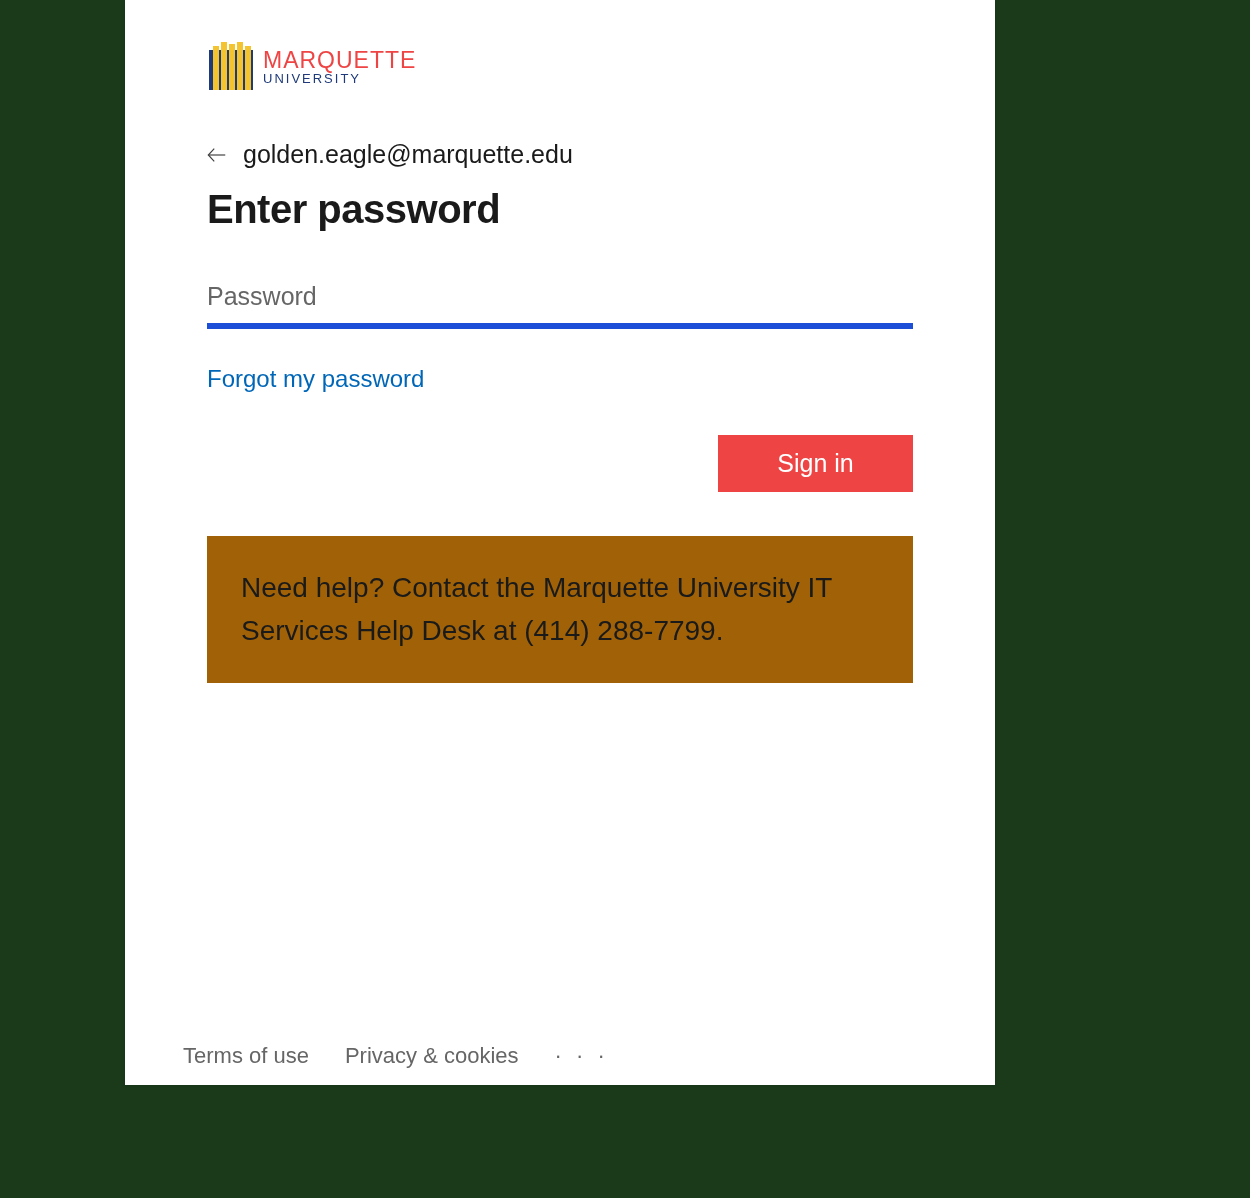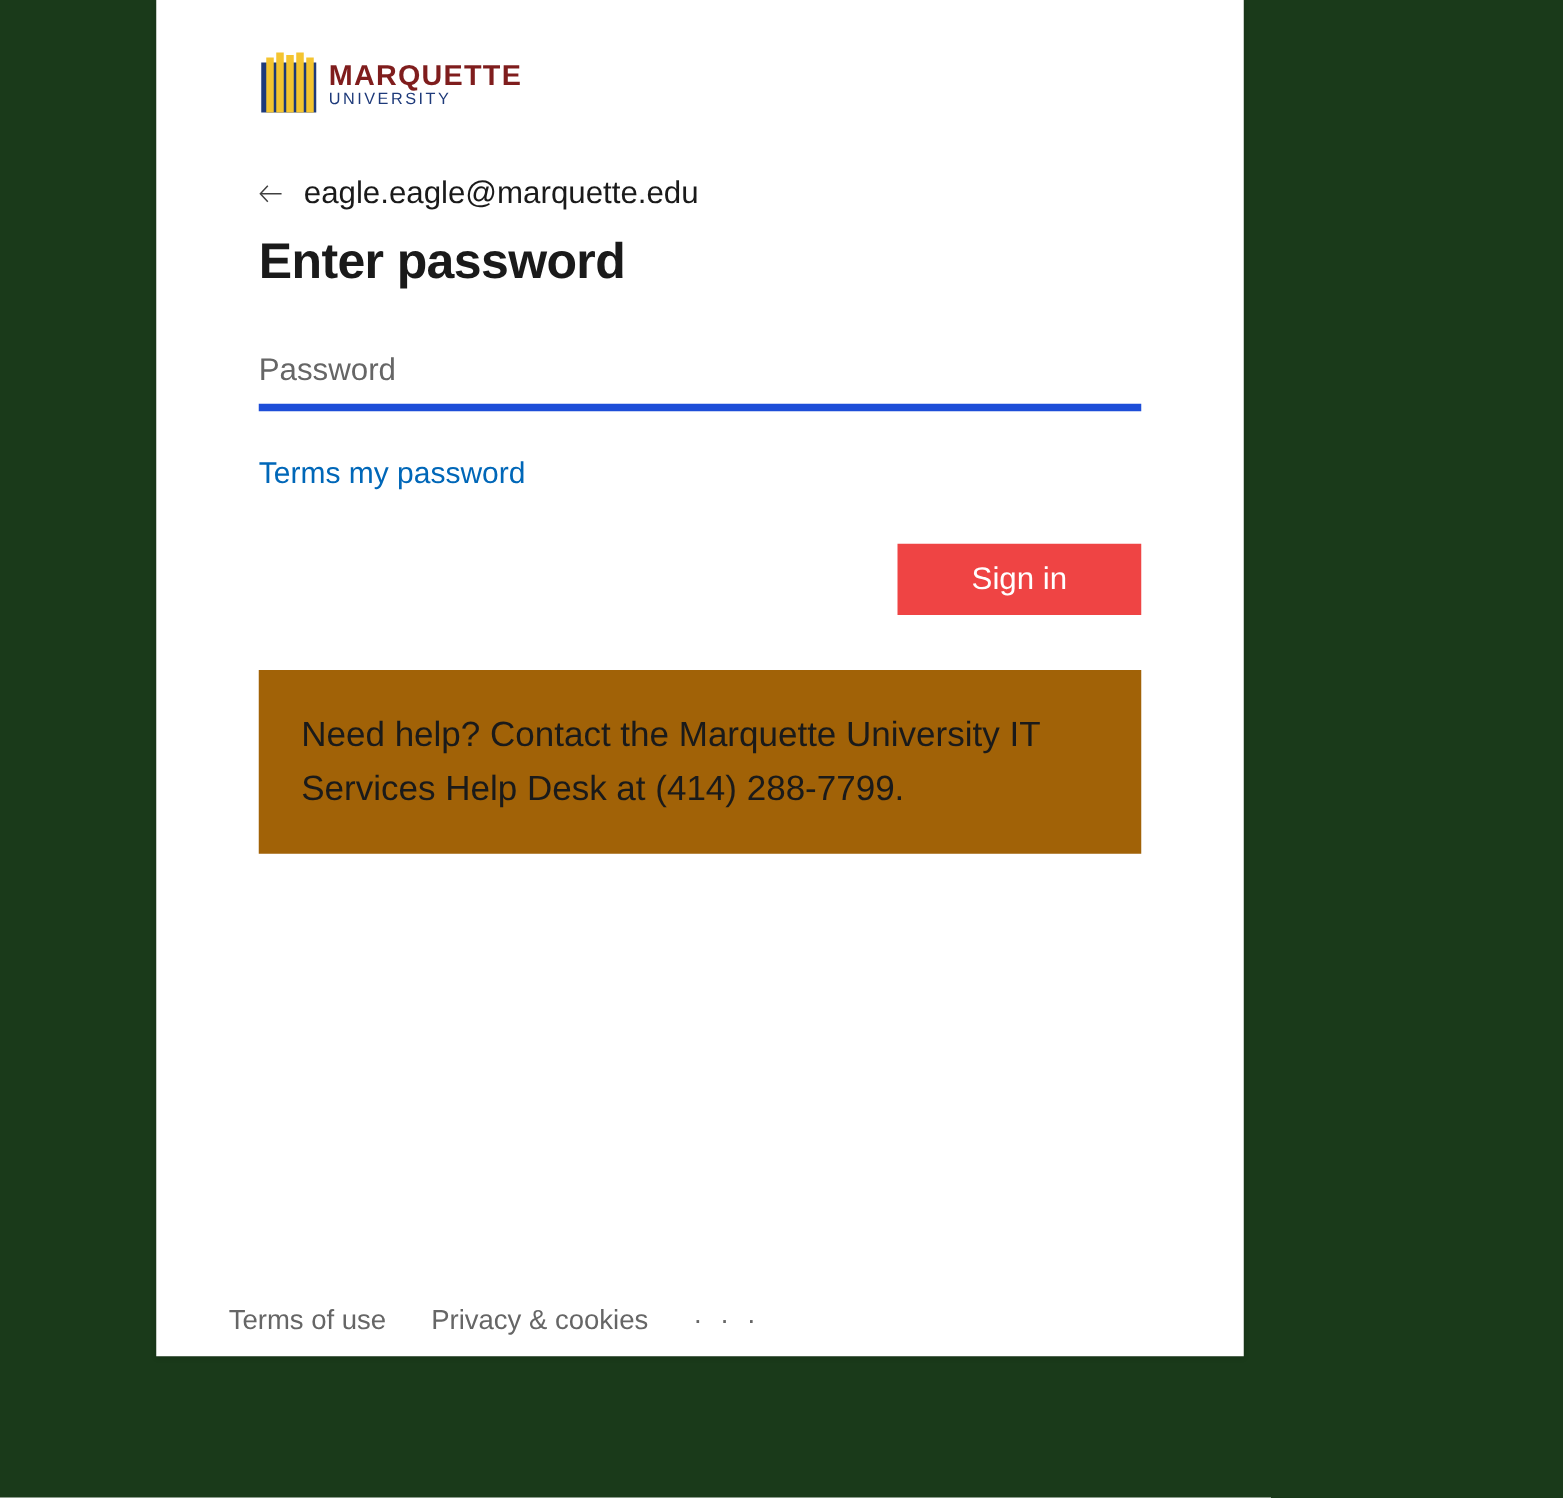--- a/index.html
+++ b/index.html
@@ -44,22 +44,22 @@
       position: absolute;
       width: 6px; background: #f4c430;
     }
     .logo-mark .t1 { left: 6px;  top: 4px;  height: 44px; }
     .logo-mark .t2 { left: 14px; top: 0px;  height: 48px; }
     .logo-mark .t3 { left: 22px; top: 2px;  height: 46px; }
     .logo-mark .t4 { left: 30px; top: 0px;  height: 48px; }
     .logo-mark .t5 { left: 38px; top: 4px;  height: 44px; }
     .logo-text { line-height: 1; }
     .logo-text .main {
-      font-weight: 700;
-      color: #7f1d1d;
+      font-weight: 400;
+      color: #ef4444;
       font-size: 23px;
       letter-spacing: 1px;
     }
     .logo-text .sub {
       font-weight: 400;
       color: #1e3a7a;
       font-size: 13px;
       letter-spacing: 2px;
     }
     .identity-row {
@@ -174,28 +174,28 @@
       </div>
     </div>
 
     <div class="identity-row">
       <span class="back-arrow">
         <svg width="22" height="22" viewBox="0 0 24 24" fill="none" stroke="#404040" stroke-width="1.3">
           <line x1="3" y1="12" x2="21" y2="12"></line>
           <polyline points="9,5 2.5,12 9,19"></polyline>
         </svg>
       </span>
-      <span class="identity">eagle.eagle@marquette.edu</span>
+      <span class="identity">golden.eagle@marquette.edu</span>
     </div>
 
     <h1 class="title">Enter password</h1>
 
     <input type="password" class="pw-field" placeholder="Password" style="">
 
-    <a class="forgot">Terms my password</a>
+    <a class="forgot">Forgot my password</a>
 
     <div class="btn-row">
       <button class="signin-btn">Sign in</button>
     </div>
 
     <div class="help-box">Need help? Contact the Marquette University IT Services Help Desk at (414) 288-7799.</div>
 
   </div>
 
   <div class="footer">

